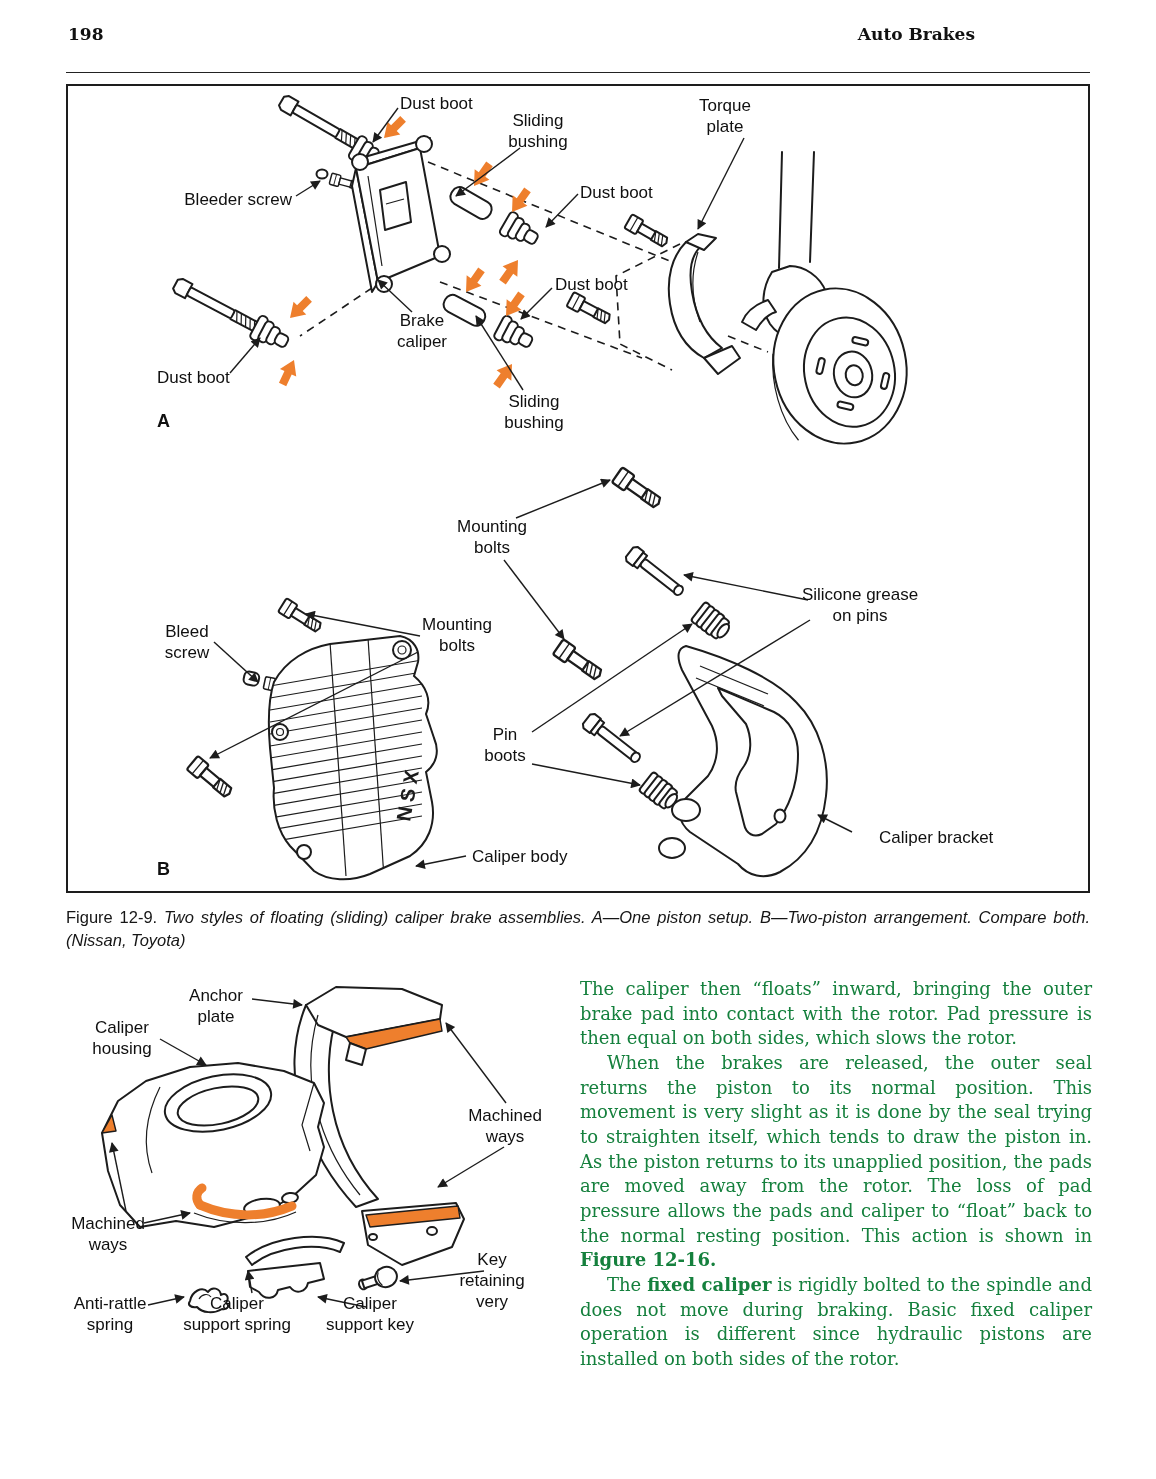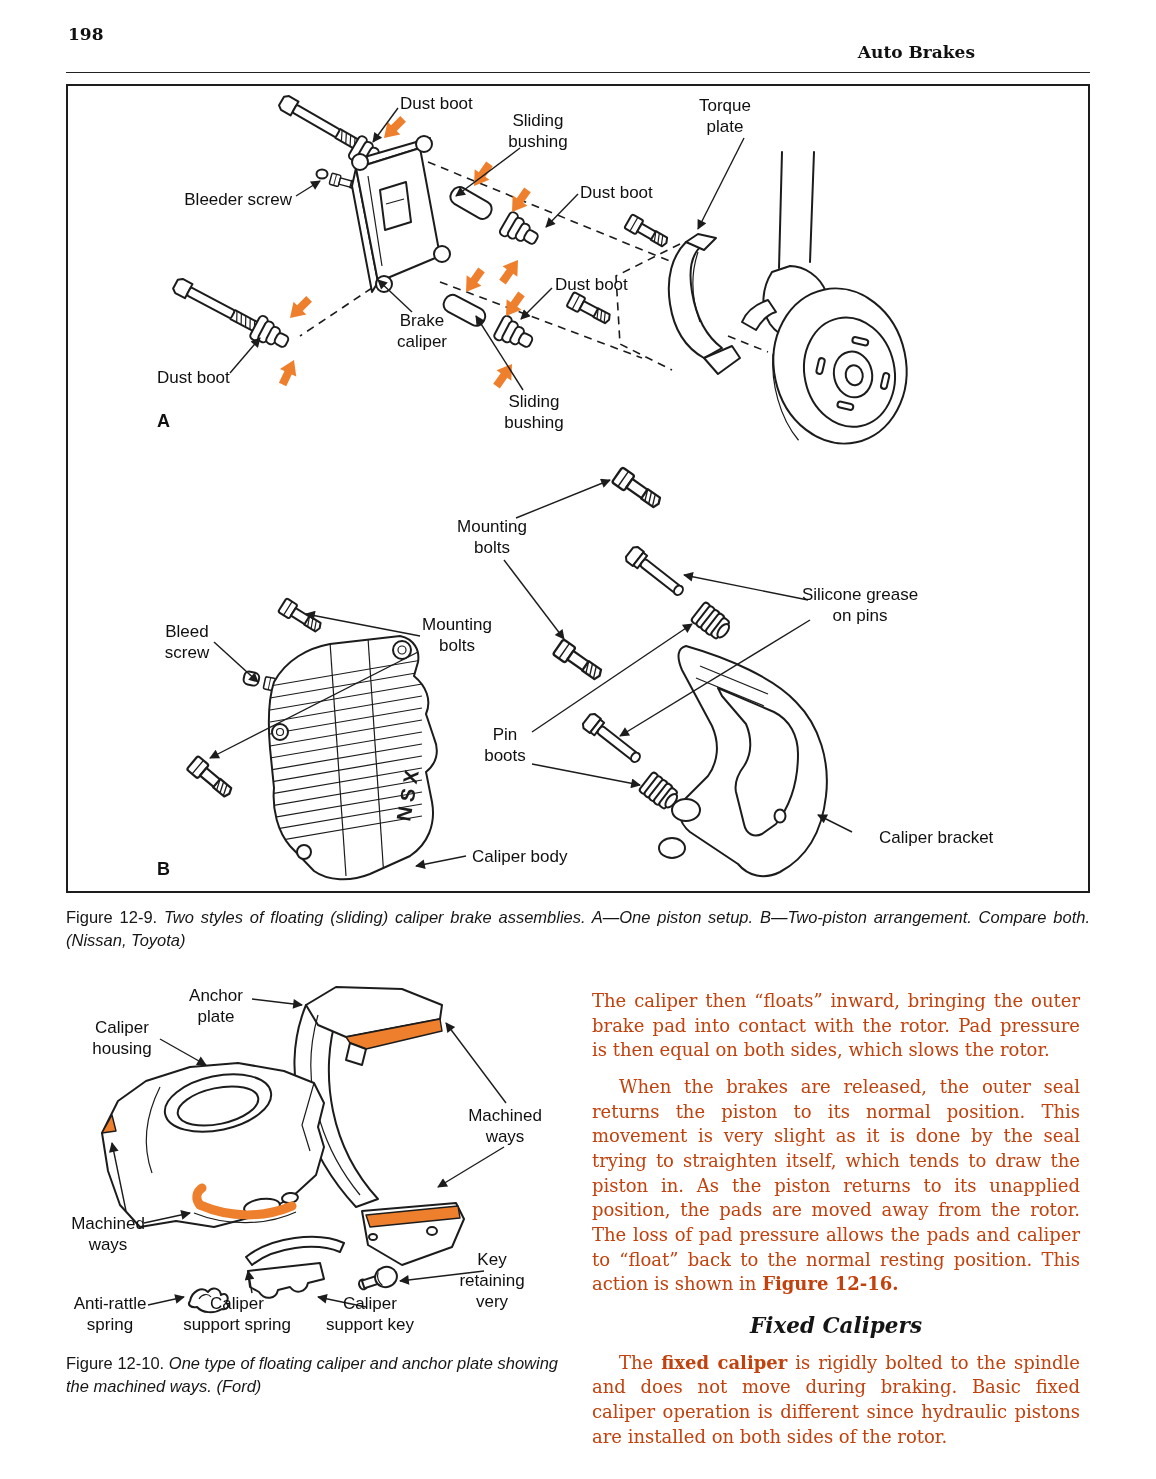--- a/index.html
+++ b/index.html
@@ -1,42 +1,42 @@
 <!DOCTYPE html>
 <html><head>
 <meta charset="utf-8">
 <style>
   html,body{margin:0;padding:0;background:#e8e8e8;}
   #page{position:relative;width:1156px;height:1479px;background:#ffffff;overflow:hidden;
         font-family:"Liberation Sans",sans-serif;color:#1a1a1a;}
   
   .folio{position:absolute;top:26px;font:bold 17px/1 "DejaVu Serif",serif;color:#111;}
   #folio-num{left:68px;}
-  #folio-sec{right:181px;margin-top:18px;}
+  #folio-sec{right:181px;}
   #head-rule{position:absolute;left:66px;top:72px;width:1024px;height:0;border-top:1.6px solid #222;}
   
   #fig9{position:absolute;left:66px;top:84px;width:1024px;height:809px;box-sizing:border-box;
         border:2px solid #1d1d1d;}
   #fig9 svg, #fig10 svg{position:absolute;left:0;top:0;}
   .lbl{position:absolute;font:17px/1.24 "Liberation Sans",sans-serif;color:#101010;
        white-space:pre-line;text-align:center;transform:translateX(-50%);}
   .lbl.la{text-align:center;transform:none;}
   .lbl.ra{text-align:right;transform:none;}
   .lbl.pn{font-weight:bold;font-size:18px;transform:none;text-align:left;}
   
   .cap{position:absolute;font:16.5px/1.42 "Liberation Sans",sans-serif;color:#161616;text-align:justify;}
   .cap .cl{font-weight:normal;font-style:normal;}
   .cap .ct{font-style:italic;}
   #cap9{left:66px;top:906px;width:1024px;}
   #cap10{left:66px;top:1352px;width:492px;}
   
   #fig10{position:absolute;left:66px;top:975px;width:520px;height:380px;}
   
   #article{position:absolute;left:580px;top:977px;width:512px;}
-  #article p{margin:12px;font:18px/1.37 "DejaVu Serif",serif;color:#c2410c;text-align:justify;}
+  #article p{margin:0;font:18px/1.37 "DejaVu Serif",serif;color:#15803d;text-align:justify;}
   #article p.ind{text-indent:27px;}
   #article .bold{font-weight:bold;}
   #article .boldital{font-weight:bold;}
   #article h2{margin:16px 0 10px 0;font:bold italic 21.5px/1.2 "DejaVu Serif",serif;
               text-align:center;color:#151515;}
   
   .ink{stroke:#1c1c1c;fill:none;stroke-width:2;stroke-linejoin:round;stroke-linecap:round;}
   .inkw{stroke:#1c1c1c;fill:#ffffff;stroke-width:2;stroke-linejoin:round;}
   .thin{stroke:#1c1c1c;fill:none;stroke-width:1.2;}
   .ld{stroke:#1c1c1c;fill:none;stroke-width:1.4;}
@@ -374,22 +374,20 @@
     <div class="lbl" style="left:44px;top:318px">Anti-rattle
 spring</div>
     <div class="lbl" style="left:171px;top:318px">Caliper
 support spring</div>
     <div class="lbl" style="left:304px;top:318px">Caliper
 support key</div>
     <div class="lbl" style="left:426px;top:274px">Key retaining
 very</div>
   </div>
 
-  <div class="cap" id="cap10"><span class="cl">Figure 12-10.</span><span class="ct"> One type of floating caliper and anchor plate showing the machined ways. (Ford)</span></div>
 
   <div id="article">
     <p>The caliper then “floats” inward, bringing the outer brake pad into contact with the rotor. Pad pressure is then equal on both sides, which slows the rotor.</p>
     <p class="ind"><span>When the brakes are released, the outer seal returns the piston to its normal position. This movement is very slight as it is done by the seal trying to straighten itself, which tends to draw the piston in. As the piston returns to its unapplied position, the pads are moved away from the rotor. The loss of pad pressure allows the pads and caliper to “float” back to the normal resting position. This action is shown in </span><span class="bold">Figure 12-16.</span></p>
-    <h2>Fixed Calipers</h2>
     <p class="ind"><span>The </span><span class="boldital">fixed caliper</span><span> is rigidly bolted to the spindle and does not move during braking. Basic fixed caliper operation is different since hydraulic pistons are installed on both sides of the rotor.</span></p>
   </div>
 
 </div>
 
 </body></html>

